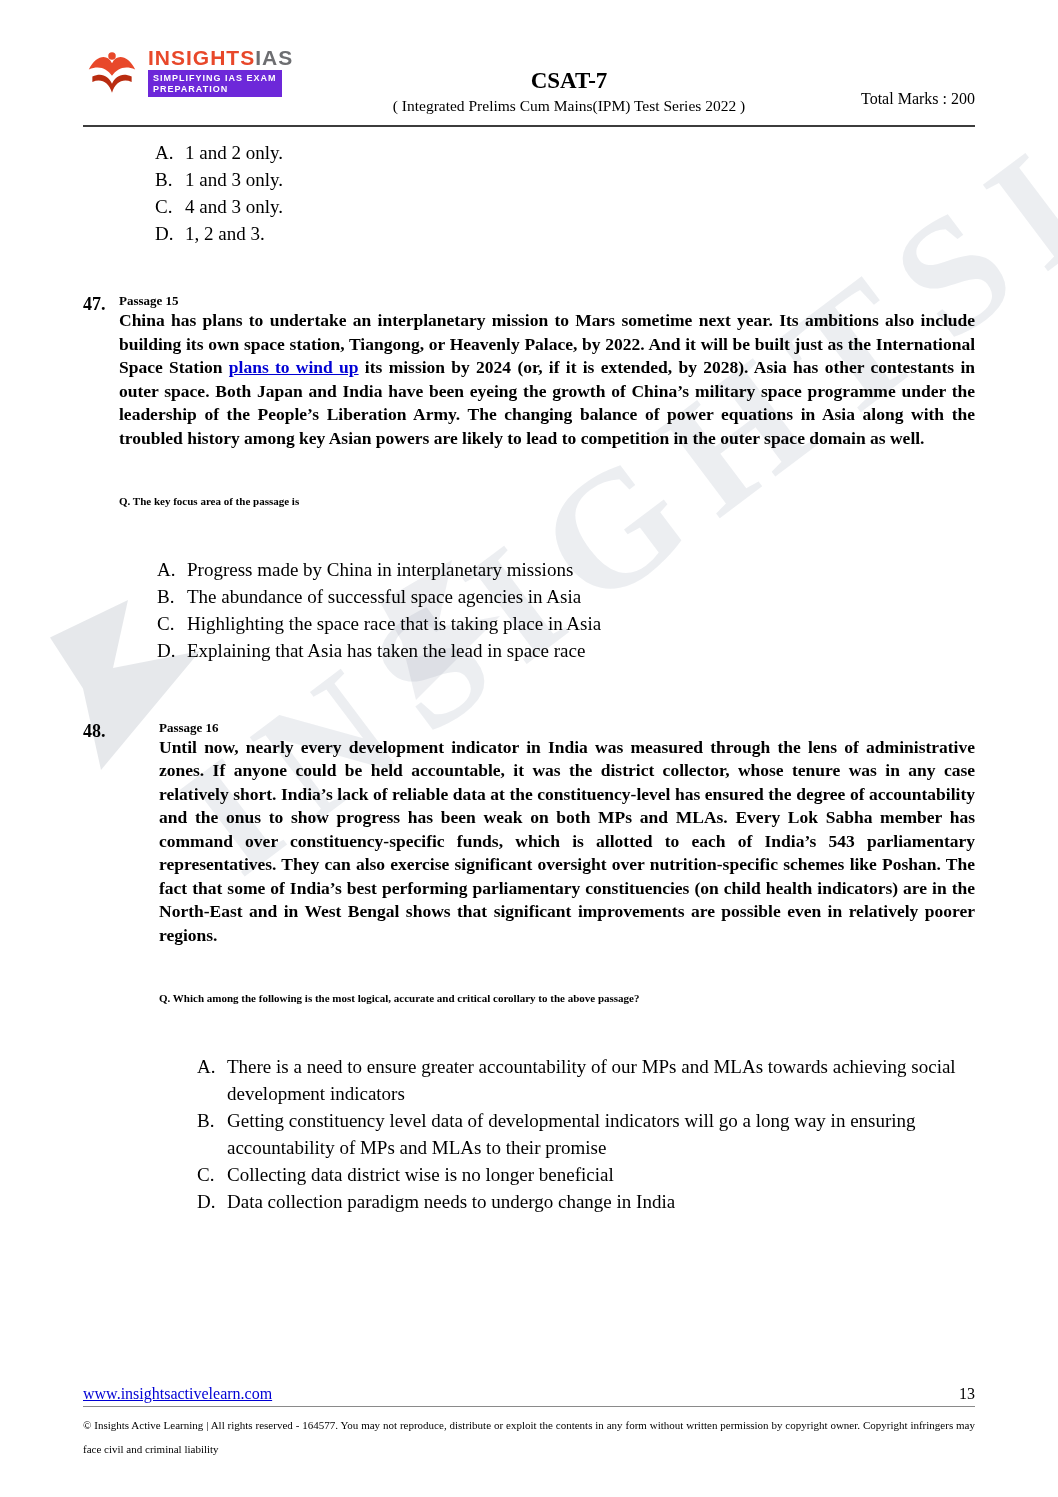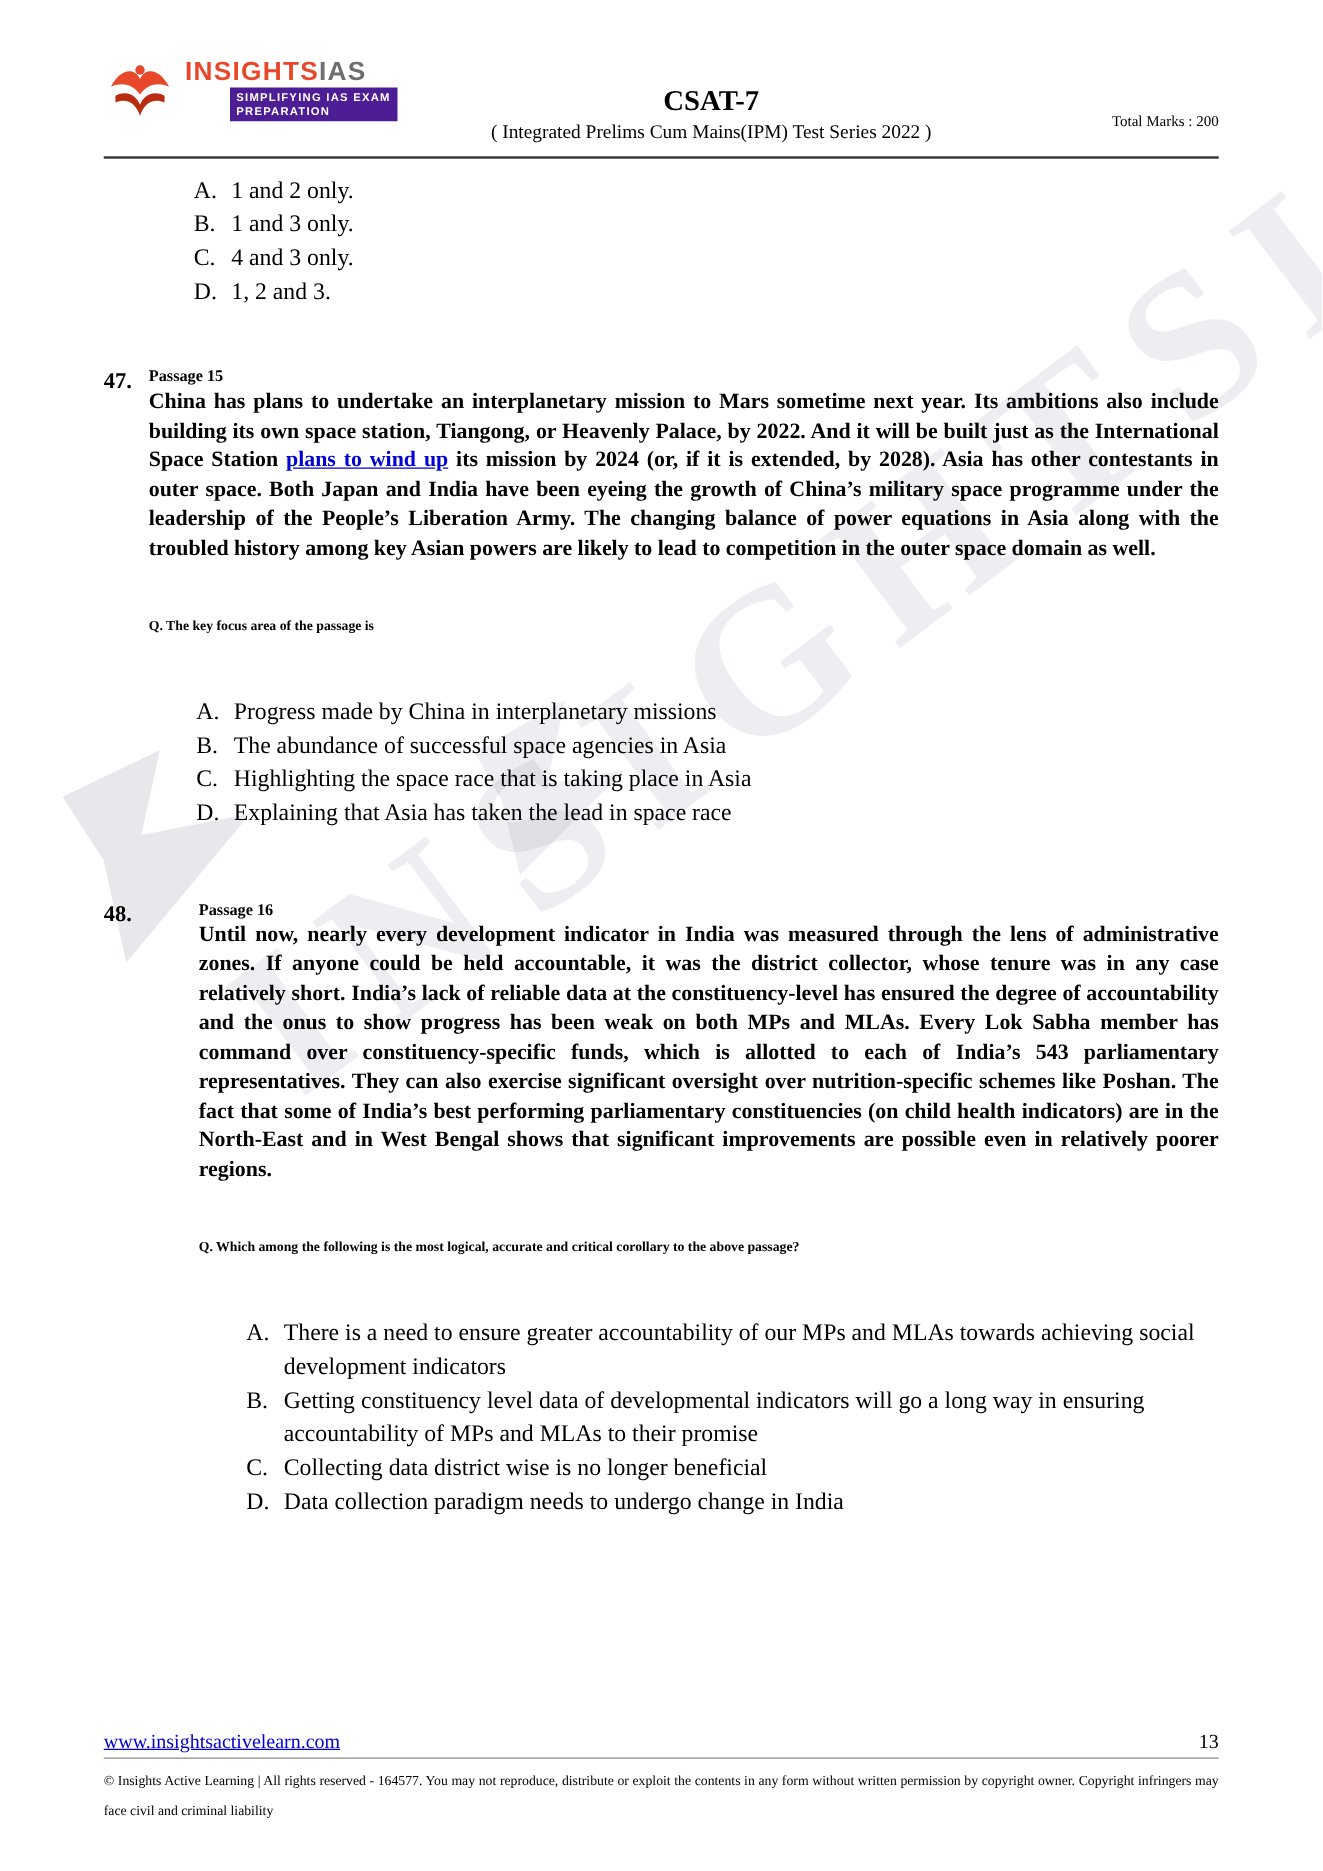--- a/index.html
+++ b/index.html
@@ -45,29 +45,29 @@
   .logo-block { display:flex; gap:7px; width:250px; align-items:flex-start; }
   .logo-icon { flex:0 0 auto; margin-top:2px; }
   .logo-texts { display:flex; flex-direction:column; }
   .logo-brand {
     font-family:"Liberation Sans", sans-serif;
     font-weight:bold; font-size:21px; letter-spacing:1px;
   }
   .logo-brand .brand-main { color:#e8482a;text-align:center; }
   .logo-brand .brand-suffix { color:#6d6e71; }
   .logo-tagline {
-    background:#4c1d95; color:#ffffff;
+    background:#6d28d9; color:#ffffff;
     font-family:"Liberation Sans", sans-serif;
     font-size:9px; font-weight:bold; letter-spacing:1px;
-    padding:3px 5px 2px; line-height:11px; width:max-content;margin-left:36px;
+    padding:3px 5px 2px; line-height:11px; width:max-content;
   }
   .title-block { flex:1; text-align:center; }
   .doc-title { font-size:23px; font-weight:bold; margin-top:22px; }
   .doc-subtitle { font-size:15.5px; margin-top:3px; }
-  .total-marks { width:170px; text-align:right; font-size:12px; margin-top:44px; white-space:nowrap; }
+  .total-marks { width:170px; text-align:right; font-size:16px; margin-top:44px; white-space:nowrap; }
   .header-rule { border:none; border-top:2px solid #3c3c3c; margin:10px 83px 0 83px; }
   
   .content { padding:0 83px; }
   .top-options { margin:12px 0 0 72px; }
   .opt-row { display:flex; font-size:19px; line-height:27px; }
   .opt-letter { width:30px; flex:0 0 auto; }
   .opt-text { flex:1; }
   .question { display:flex; }
   .q47 { margin-top:46px; }
   .q48 { margin-top:56px;gap:40px; }

